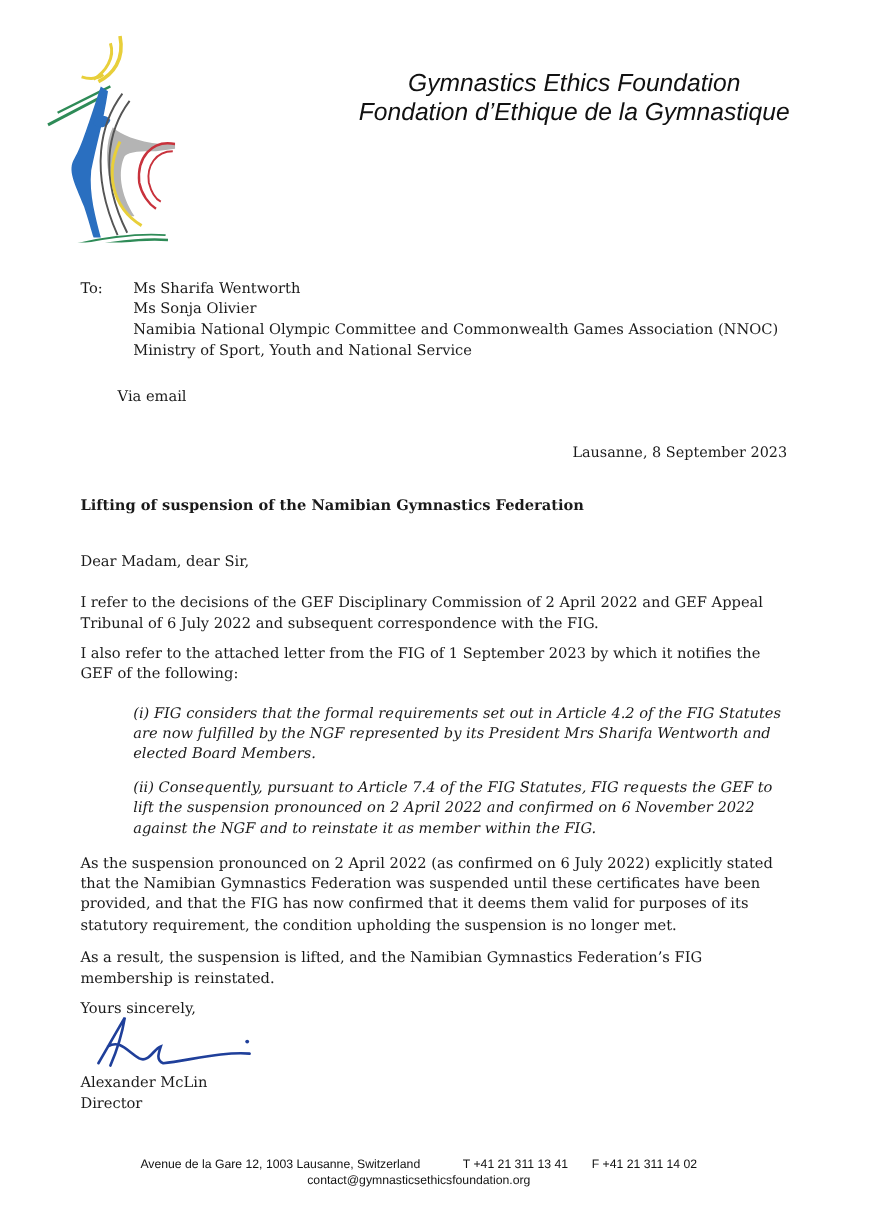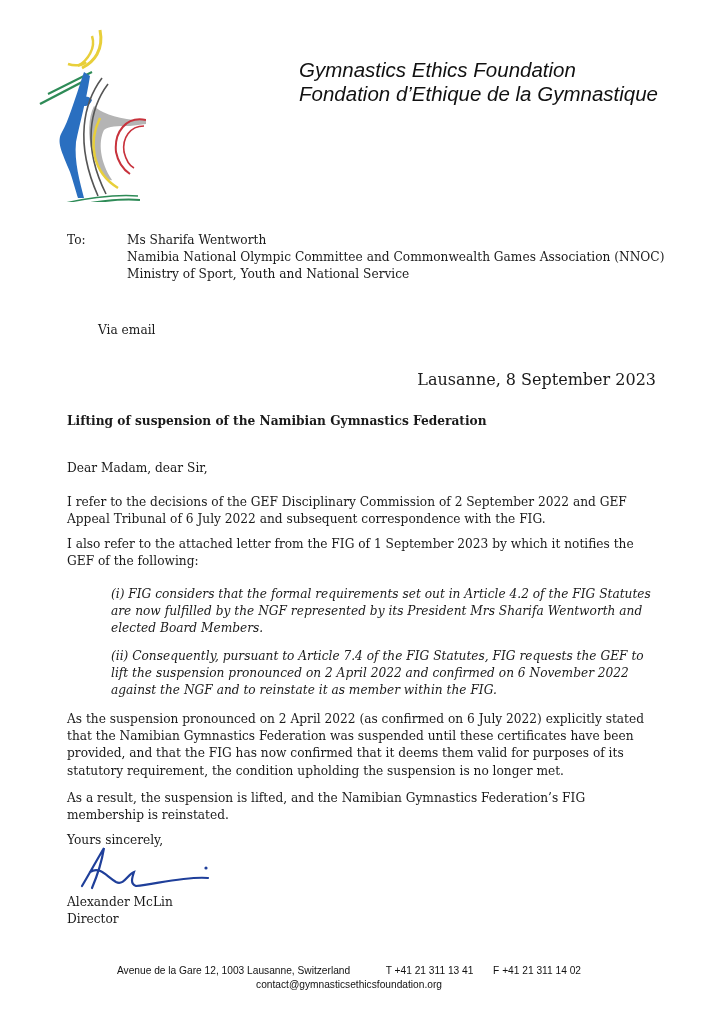--- a/index.html
+++ b/index.html
@@ -3,30 +3,30 @@
   <meta charset="utf-8">
   <style>
     html, body { margin: 0; padding: 0; background: #ffffff; }
     body {
       width: 724px; height: 1024px; position: relative; overflow: hidden;
       font-family: "DejaVu Serif", "Liberation Serif", serif;
       color: #1a1a1a;
     }
     .logo { position: absolute; left: 34px; top: 22px; width: 112px; height: 180px; }
     .org {
-      position: absolute; right: 66px; top: 58px; text-align: left;
+      position: absolute; right: 66px; top: 58px; text-align: center;
       font-family: "Liberation Sans", sans-serif; font-style: italic;
       font-size: 20.5px; line-height: 24px; color: #111;
     }
     .to-block { position: absolute; left: 67px; top: 232px; font-size: 12.2px; line-height: 17.2px; }
     .to-label { position: absolute; left: 0; top: 0; width: 40px; }
-    .to-list { position: absolute; left: 60px; top: 0; white-space: nowrap; }
+    .to-list { position: absolute; left: 44px; top: 0; white-space: nowrap; }
     .to-list div { height: 17.2px; }
     .via { position: absolute; left: 98px; top: 323px; font-size: 12.2px; }
-    .date { position: absolute; right: 68px; top: 370px; font-size: 16px; }
+    .date { position: absolute; right: 68px; top: 370px; font-size: 12px; }
     .subject { position: absolute; left: 67px; top: 414px; font-weight: bold; font-size: 12.2px; }
     .para { position: absolute; left: 67px; width: 594px; font-size: 12.2px; line-height: 17.2px; }
     .quote { position: absolute; left: 111px; width: 540px; font-size: 12.2px; line-height: 17.2px; font-style: italic; }
     .sig { position: absolute; left: 76px; top: 846px; width: 150px; height: 48px; }
     .footer {
       position: absolute; left: 0; width: 698px; text-align: center;
       font-family: "Liberation Sans", sans-serif; font-size: 10.2px; line-height: 13px; color: #111;
     }
   </style>
 </head>
@@ -60,33 +60,34 @@
 
 <div class="org">
   <div>Gymnastics Ethics Foundation</div>
   <div>Fondation d’Ethique de la Gymnastique</div>
 </div>
 
 <div class="to-block">
   <div class="to-label">To:</div>
   <div class="to-list">
     <div>Ms Sharifa Wentworth</div>
+    <div>Ms Sonja Olivier</div>
     <div>Namibia National Olympic Committee and Commonwealth Games Association (NNOC)</div>
     <div>Ministry of Sport, Youth and National Service</div>
   </div>
 </div>
 <div class="via">Via email</div>
 
 <div class="date">Lausanne, 8 September 2023</div>
 
 <div class="subject">Lifting of suspension of the Namibian Gymnastics Federation</div>
 
 <div class="para" style="top:460px">Dear Madam, dear Sir,</div>
 
-<div class="para" style="top:494px">I refer to the decisions of the GEF Disciplinary Commission of 2 September 2022 and GEF Appeal Tribunal of 6 July 2022 and subsequent correspondence with the FIG.</div>
+<div class="para" style="top:494px">I refer to the decisions of the GEF Disciplinary Commission of 2 April 2022 and GEF Appeal Tribunal of 6 July 2022 and subsequent correspondence with the FIG.</div>
 
 <div class="para" style="top:536px">I also refer to the attached letter from the FIG of 1 September 2023 by which it notifies the GEF of the following:</div>
 
 <div class="quote" style="top:586px">(i)  FIG considers that the formal requirements set out in Article 4.2 of the FIG Statutes are now fulfilled by the NGF represented by its President Mrs Sharifa Wentworth and elected Board Members.</div>
 
 <div class="quote" style="top:648px">(ii)  Consequently, pursuant to Article 7.4 of the FIG Statutes, FIG requests the GEF to lift the suspension pronounced on 2 April 2022 and confirmed on 6 November 2022 against the NGF and to reinstate it as member within the FIG.</div>
 
 <div class="para" style="top:711px">As the suspension pronounced on 2 April 2022 (as confirmed on 6 July 2022) explicitly stated that the Namibian Gymnastics Federation was suspended until these certificates have been provided, and that the FIG has now confirmed that it deems them valid for purposes of its statutory requirement, the condition upholding the suspension is no longer met.</div>
 
 <div class="para" style="top:790px">As a result, the suspension is lifted, and the Namibian Gymnastics Federation’s FIG membership is reinstated.</div>

